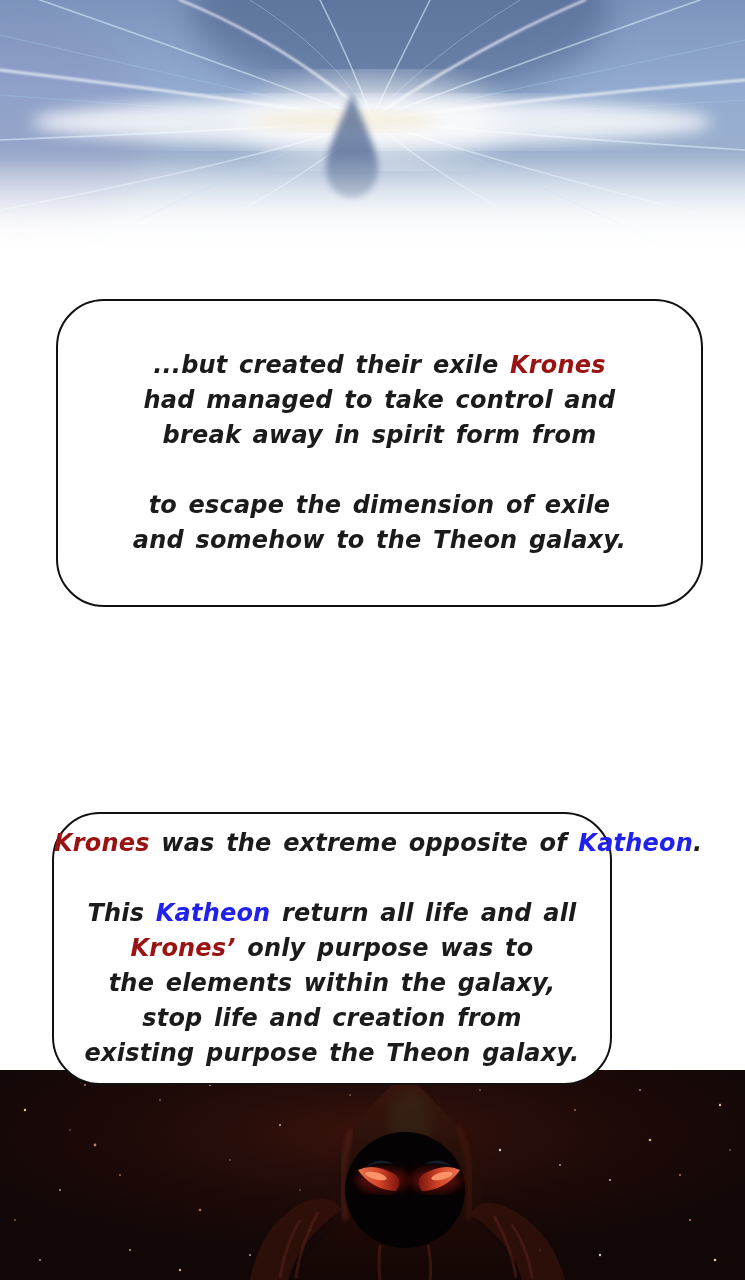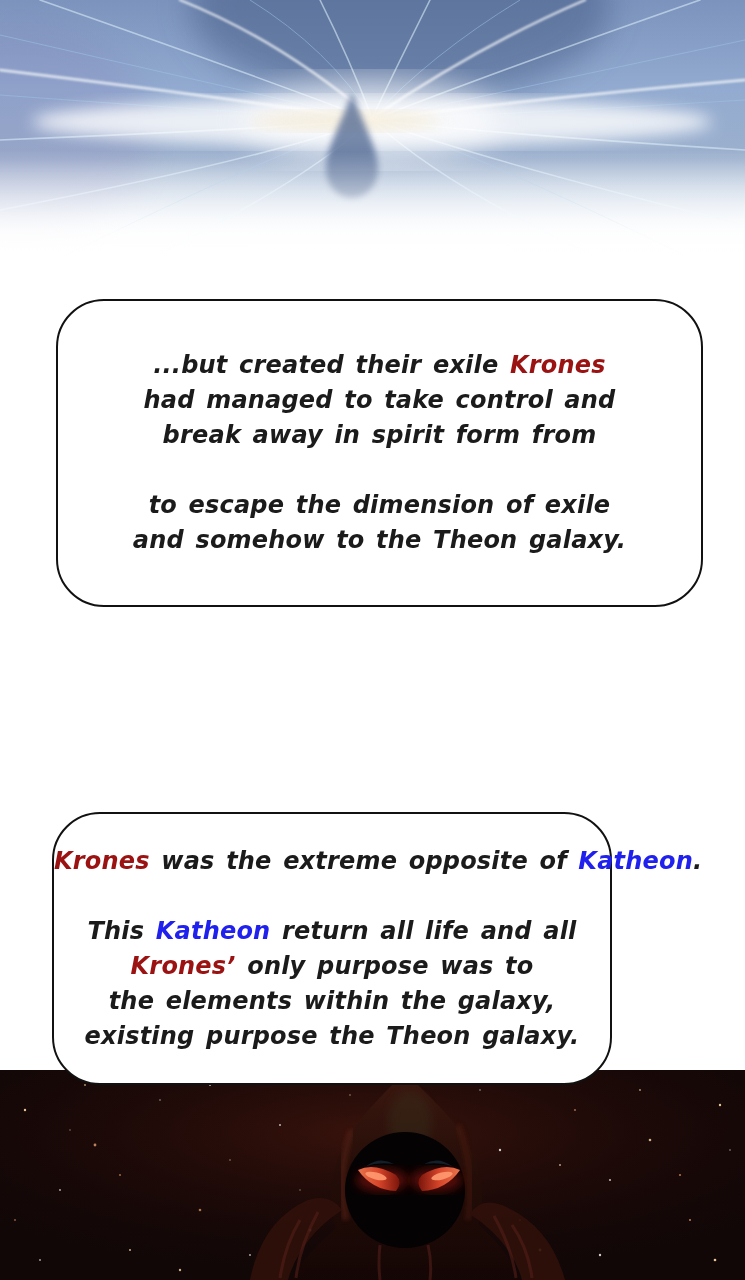--- a/index.html
+++ b/index.html
@@ -236,16 +236,17 @@
       <div class="line">&nbsp;</div>
       <div class="line"><span class="c-text">to escape the dimension of exile</span></div>
       <div class="line"><span class="c-text">and somehow to the Theon galaxy.</span></div>
     </div>
   <div class="bubble bubble-2">
       <div class="line"><span class="c-krones">Krones</span><span class="c-text"> was the extreme opposite of </span><span class="c-katheon">Katheon</span><span class="c-text">.</span></div>
       <div class="line">&nbsp;</div>
       <div class="line"><span class="c-text">This </span><span class="c-katheon">Katheon</span><span class="c-text"> return all life and all</span></div>
       <div class="line"><span class="c-krones">Krones’</span><span class="c-text"> only purpose was to</span></div>
       <div class="line"><span class="c-text">the elements within the galaxy,</span></div>
+      <div class="line"><span class="c-text">stop life and creation from</span></div>
       <div class="line"><span class="c-text">existing purpose the Theon galaxy.</span></div>
     </div>
 
 </div>
 
 </body></html>

